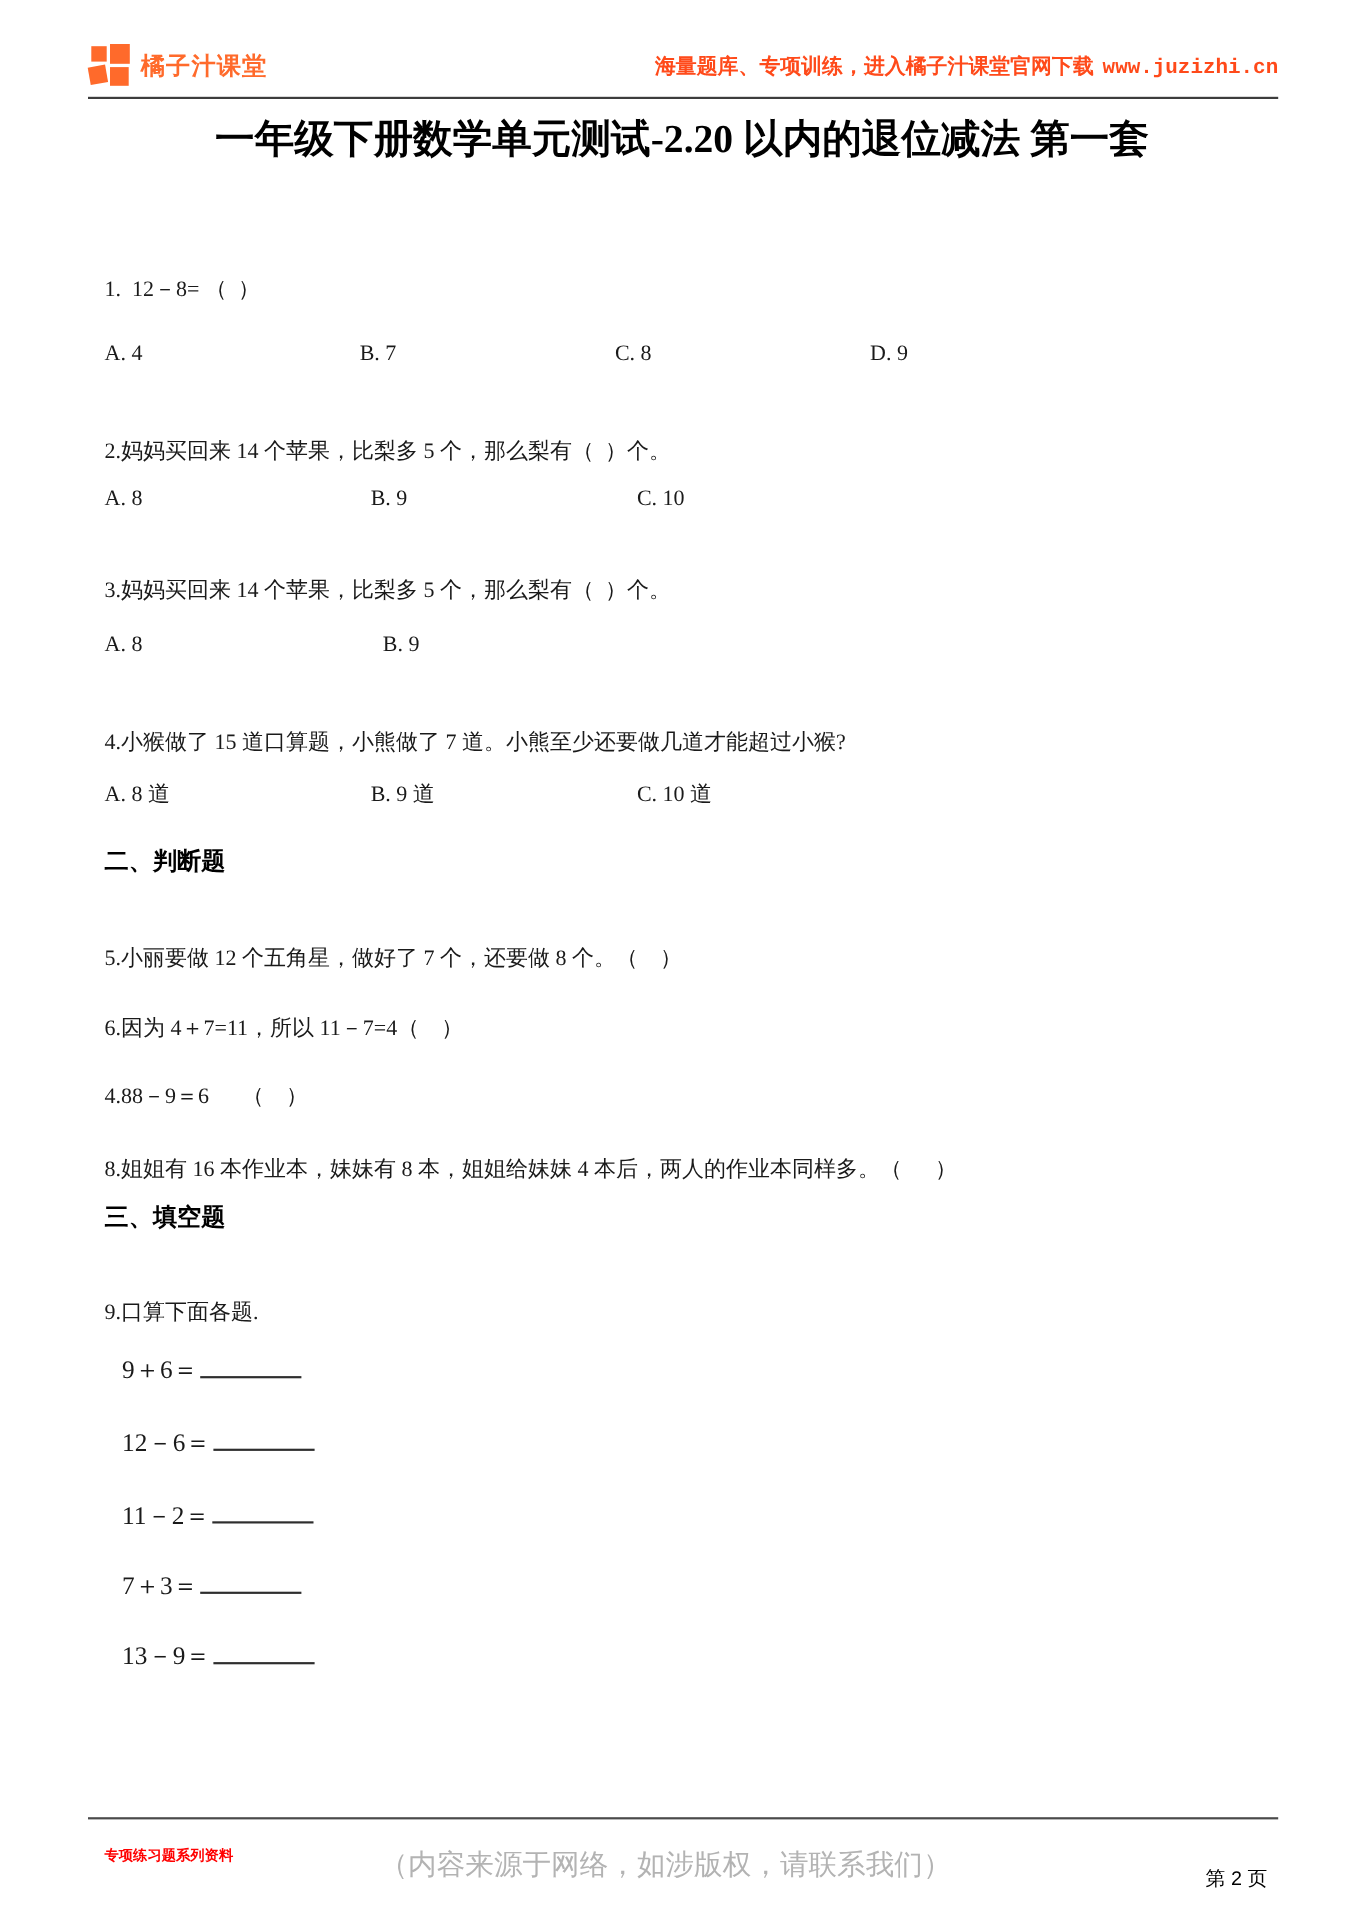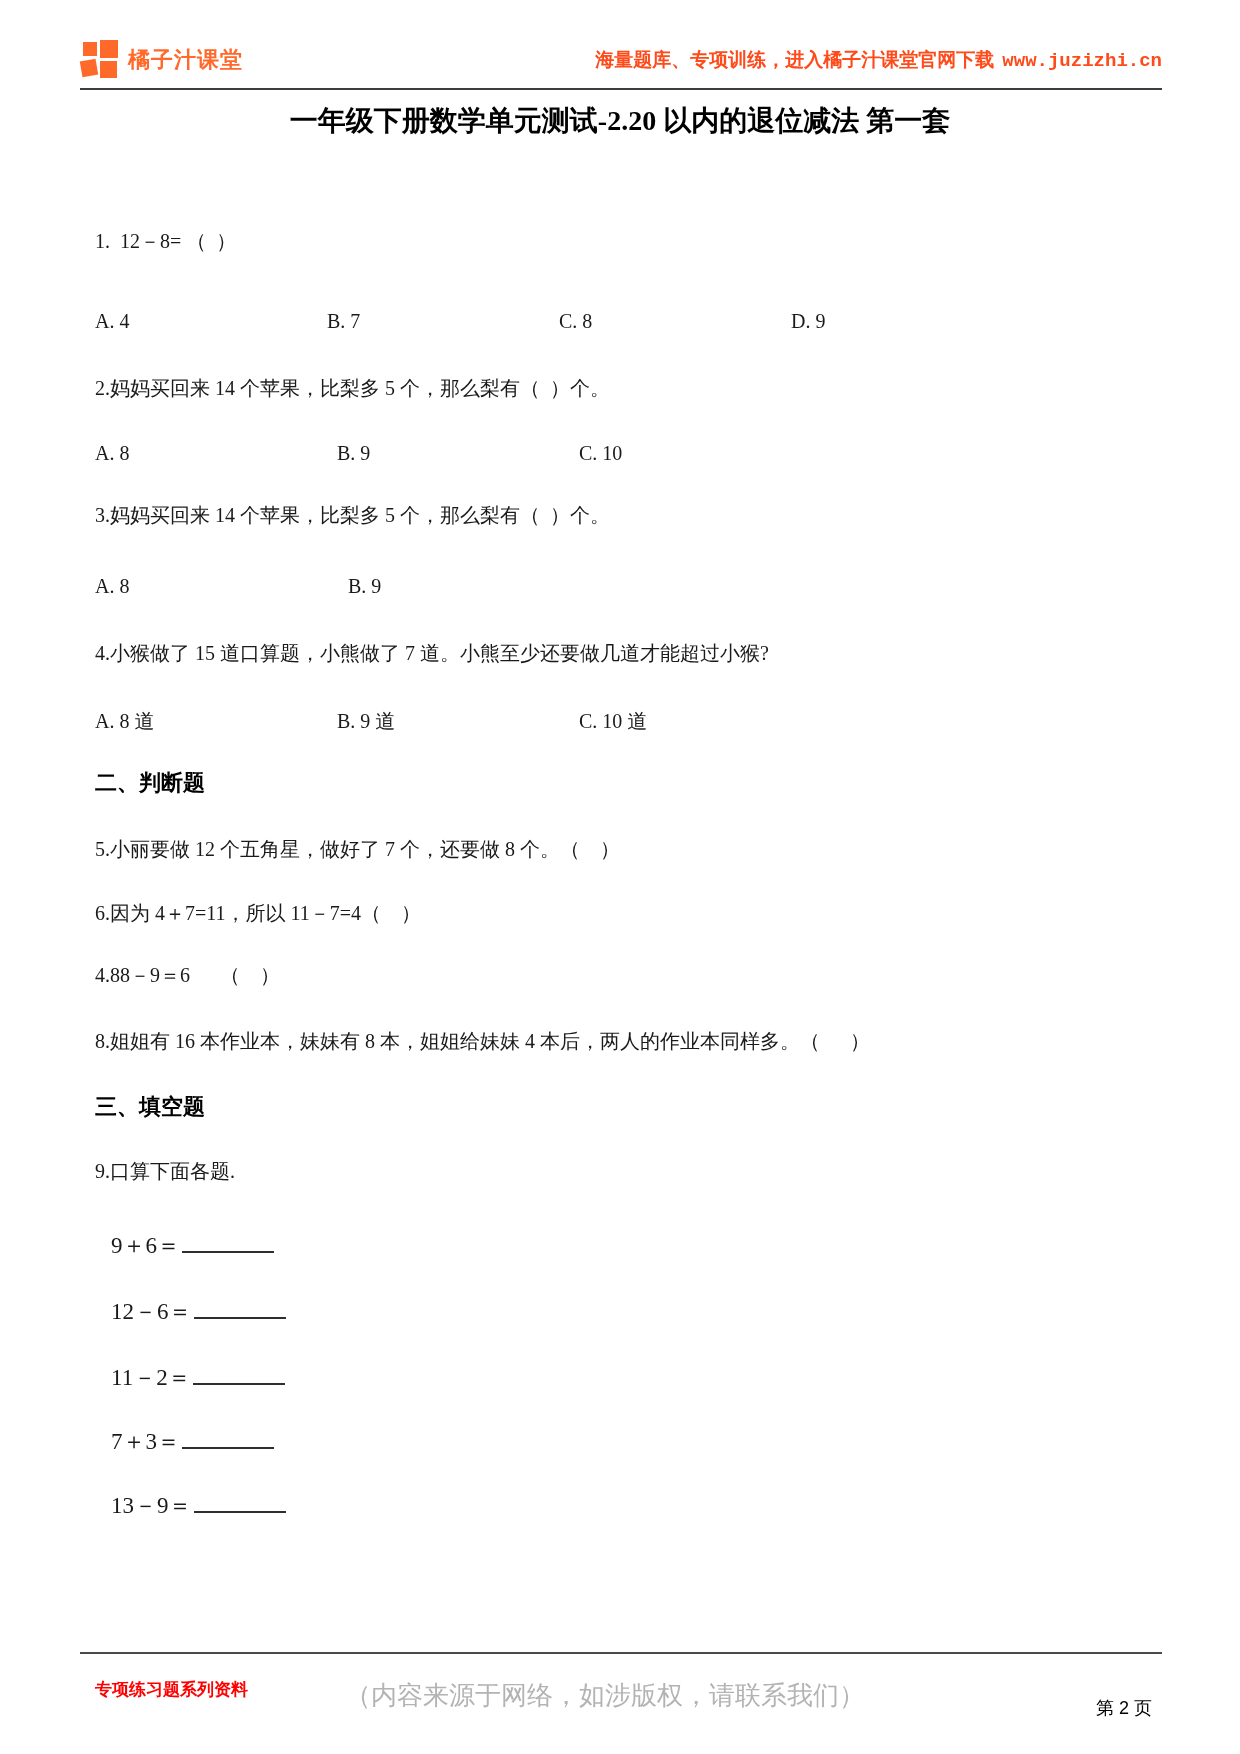--- a/index.html
+++ b/index.html
@@ -30,42 +30,42 @@
   .sq3 { left:1px;  top:20px; width:16px; height:16px; transform:rotate(-10deg); }
   .sq4 { left:20px; top:21px; width:17px; height:17px; }
   .brand-name {
     color:#FF6A2B; font-size:22px; font-weight:bold; letter-spacing:1px;
     font-family:"Liberation Sans","DejaVu Sans",sans-serif;
   }
   .promo { color:#FF4A1A; font-size:19px; font-weight:bold; white-space:nowrap; }
   .promo-url { font-family:"Liberation Mono","DejaVu Sans Mono",monospace; margin-left:8px; }
   
   .abs { position:absolute; left:95px; right:95px; }
-  .title { text-align:center; font-size:28px; font-weight:bold; color:#000; }
+  .title { text-align:center; font-size:36px; font-weight:bold; color:#000; }
   .sec   { font-size:22px; font-weight:bold; color:#000; }
-  .q     { font-size:20px; white-space:pre-wrap; }
+  .q     { font-size:20px; white-space:pre-wrap;margin-top:21px; }
   .opts  { font-size:20px; }
   .opts span { display:inline-block; white-space:pre-wrap; }
   .opts4 span { width:227px; }
   .opts3 span { width:237px; }
   .opts2 span { width:248px; }
   .opts span:last-child { width:auto; }
   .blank-row { font-size:23px;margin-left:16px; }
   .blank-line {
     display:inline-block; width:92px; height:20px;
     border-bottom:2px solid #2e2e2e; margin-left:2px;
   }
   
   .footer-rule {
     position:absolute; left:80px; right:78px; top:1652px;
     border-top:2px solid #4a4a4a;
   }
   .footer-series {
     position:absolute; left:95px; top:1678px;
-    color:#FF0000; font-weight:bold; font-size:17px;
+    color:#FF0000; font-weight:bold; font-size:13px;
   }
   .footer-disclaimer {
     position:absolute; left:345px; top:1678px;
     color:#b3b3b3; font-size:26px;
   }
   .footer-page {
     position:absolute; right:88px; top:1680px;
     font-size:18px; color:#000;margin-top:16px;
   }
   .footer-page .num { margin:0 5px; font-family:"Liberation Sans","DejaVu Sans",sans-serif; }

